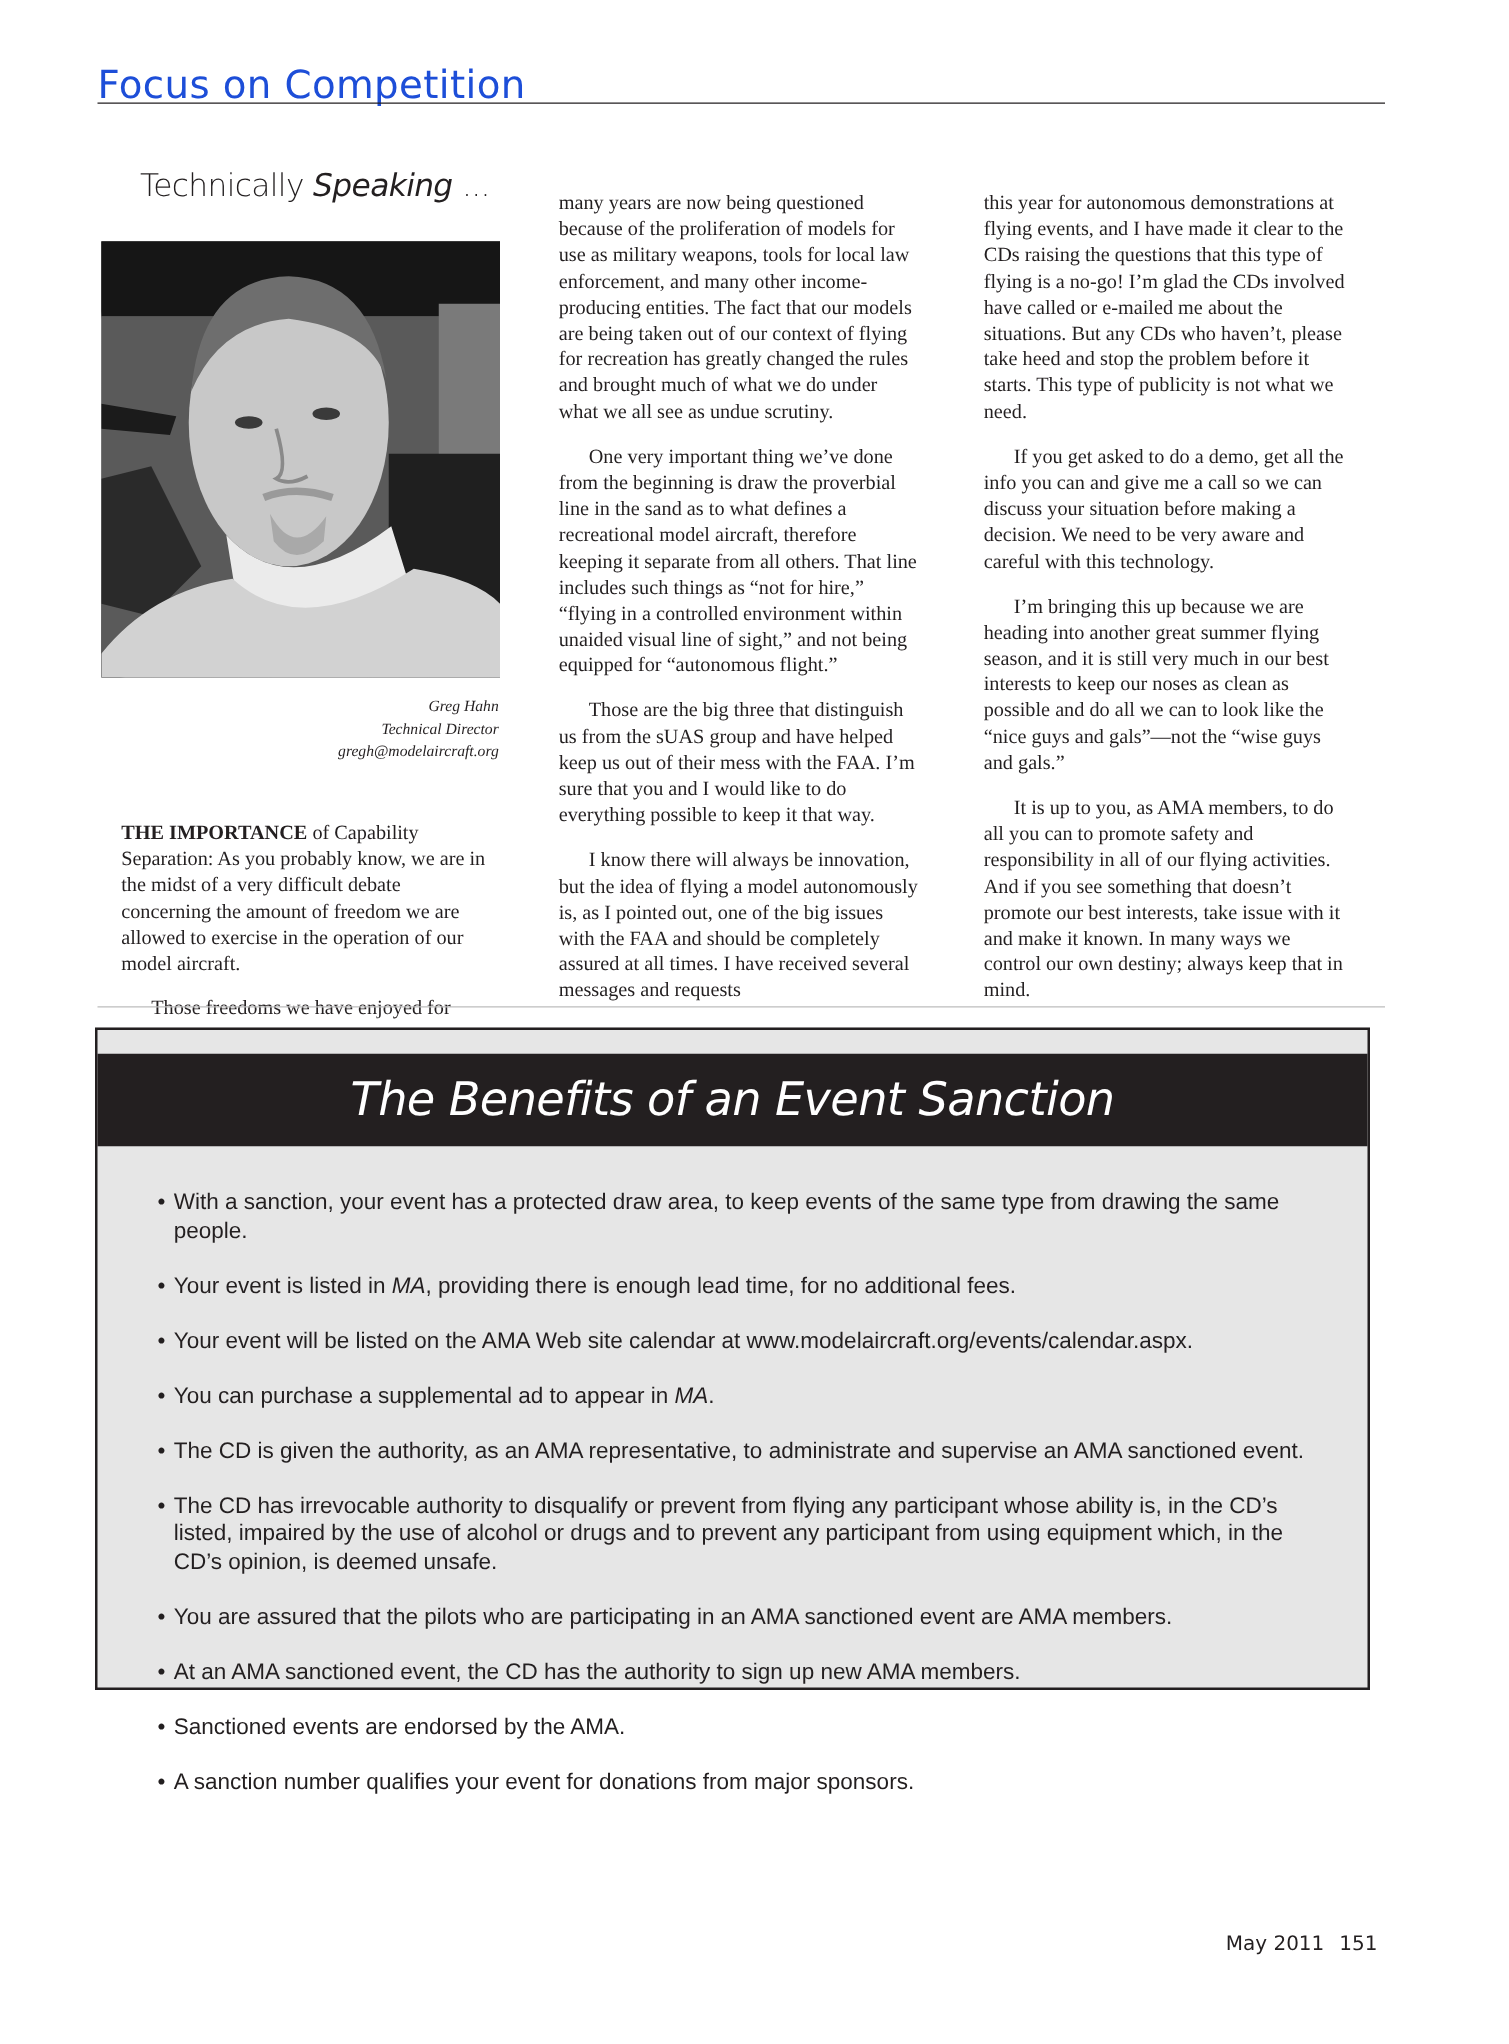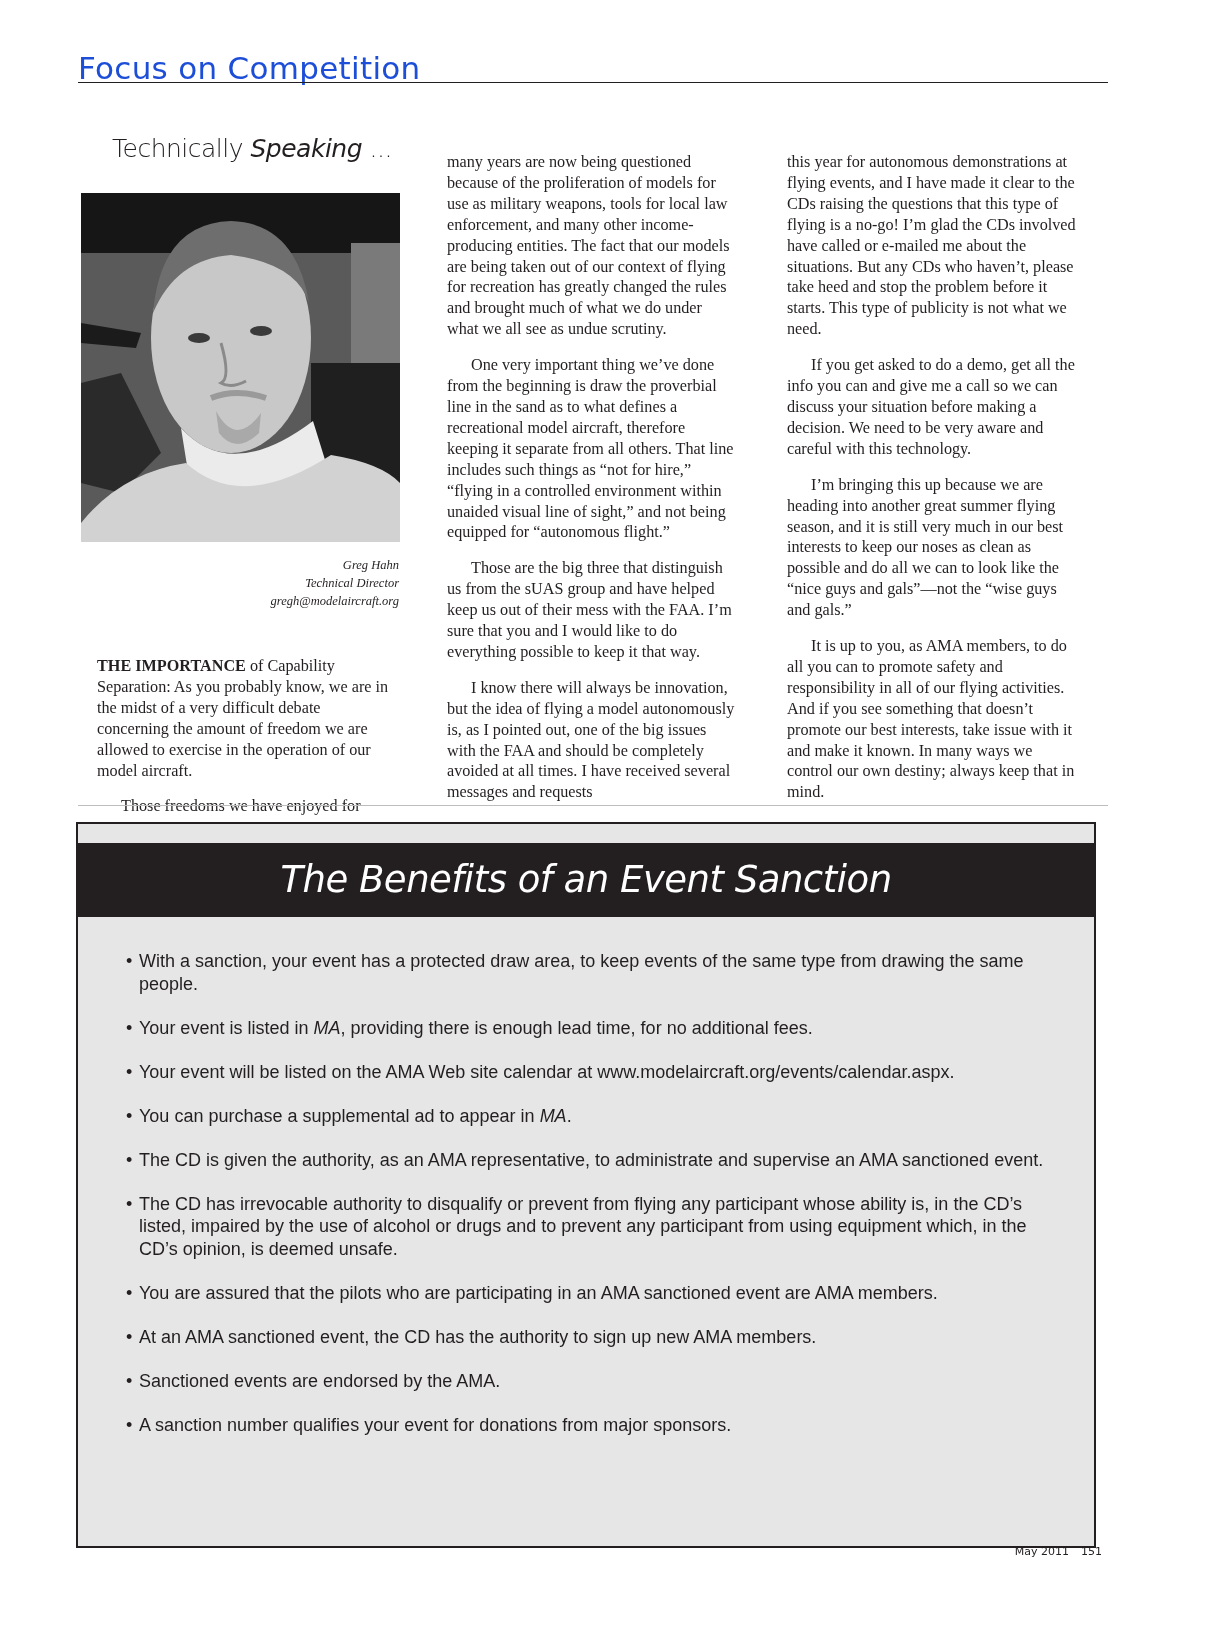--- a/index.html
+++ b/index.html
@@ -40,39 +40,39 @@
   .body-col .lead { font-weight: bold; }
   .col1 { left: 82px; top: 641px; width: 322px; }
   .col2 { left: 432px; top: 137px; width: 318px; }
   .col3 { left: 772px; top: 137px; width: 322px; }
   .signoff { margin-top: 21px !important; text-indent: 0 !important; }
   .ma-mark { font-family: "DejaVu Sans", sans-serif; font-style: italic; font-weight: bold; font-size: 10px; letter-spacing: -1px; margin-left: 6px; }
 
   .mid-rule { left: 78px; top: 805px; width: 1030px; border-top: 1px solid #bdbdbd; }
 
   .sidebar-box {
-    left: 76px; top: 822px; width: 1020px; height: 726px;
+    left: 76px; top: 822px; width: 1020px; height: 530px;
     border: 2.5px solid #231f20; background: #e6e6e6; box-sizing: border-box;
   }
   .sidebar-header {
     position: absolute; left: 0; top: 19px; width: 100%; height: 74px; background: #231f20;
     color: #ffffff; text-align: center;
     font-family: "DejaVu Sans", sans-serif; font-style: italic; font-weight: 200;
     font-size: 37px; line-height: 74px; letter-spacing: -0.5px;
   }
   .benefits {
     position: absolute; left: 48px; top: 126px; width: 940px; margin: 0; padding: 0; list-style: none;
     font-family: "Liberation Sans", sans-serif; font-size: 18px; line-height: 22.5px; color: #231f20;
   }
   .benefits li { position: relative; padding-left: 13px; margin-bottom: 21.5px; }
   .benefits li .bullet { position: absolute; left: 0; top: 0; }
   .benefits .it { font-style: italic; }
 
   .folio {
-    right: 105px; top: 1545px; font-family: "DejaVu Sans", sans-serif; font-size: 11px; color: #231f20;
+    right: 105px; top: 1545px; font-family: "DejaVu Sans", sans-serif; font-size: 16px; color: #231f20;
   }
   .folio .page { margin-left: 12px; }
 </style>
 </head>
 <body>
 
 <div class="abs section-title">Focus on Competition</div>
 <div class="abs section-rule"></div>
 
 <div class="abs col-title"><span>Technically </span><span class="ital">Speaking</span><span> ...</span></div>
@@ -107,21 +107,21 @@
 
 <div class="abs body-col col1">
   <p class="noindent"><span class="lead">THE IMPORTANCE</span><span> of Capability Separation: As you probably know, we are in the midst of a very difficult debate concerning the amount of freedom we are allowed to exercise in the operation of our model aircraft.</span></p>
   <p>Those freedoms we have enjoyed for</p>
 </div>
 
 <div class="abs body-col col2">
   <p class="noindent">many years are now being questioned because of the proliferation of models for use as military weapons, tools for local law enforcement, and many other income-producing entities. The fact that our models are being taken out of our context of flying for recreation has greatly changed the rules and brought much of what we do under what we all see as undue scrutiny.</p>
   <p>One very important thing we’ve done from the beginning is draw the proverbial line in the sand as to what defines a recreational model aircraft, therefore keeping it separate from all others. That line includes such things as “not for hire,” “flying in a controlled environment within unaided visual line of sight,” and not being equipped for “autonomous flight.”</p>
   <p>Those are the big three that distinguish us from the sUAS group and have helped keep us out of their mess with the FAA. I’m sure that you and I would like to do everything possible to keep it that way.</p>
-  <p>I know there will always be innovation, but the idea of flying a model autonomously is, as I pointed out, one of the big issues with the FAA and should be completely avoided at all times. I have received several messages and requests</p>
+  <p>I know there will always be innovation, but the idea of flying a model autonomously is, as I pointed out, one of the big issues with the FAA and should be completely assured at all times. I have received several messages and requests</p>
 </div>
 
 <div class="abs body-col col3">
   <p class="noindent">this year for autonomous demonstrations at flying events, and I have made it clear to the CDs raising the questions that this type of flying is a no-go! I’m glad the CDs involved have called or e-mailed me about the situations. But any CDs who haven’t, please take heed and stop the problem before it starts. This type of publicity is not what we need.</p>
   <p>If you get asked to do a demo, get all the info you can and give me a call so we can discuss your situation before making a decision. We need to be very aware and careful with this technology.</p>
   <p>I’m bringing this up because we are heading into another great summer flying season, and it is still very much in our best interests to keep our noses as clean as possible and do all we can to look like the “nice guys and gals”—not the “wise guys and gals.”</p>
   <p>It is up to you, as AMA members, to do all you can to promote safety and responsibility in all of our flying activities. And if you see something that doesn’t promote our best interests, take issue with it and make it known. In many ways we control our own destiny; always keep that in mind.</p>
   <p class="signoff"><b>Be asked</b><span> and have fun.</span><span class="ma-mark">MA</span></p>
 </div>
 

